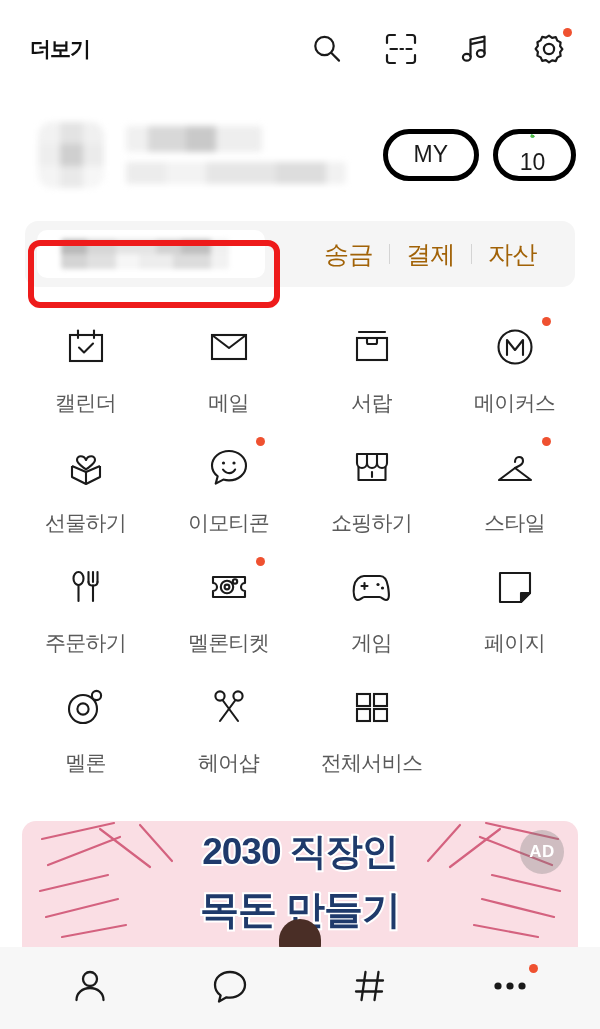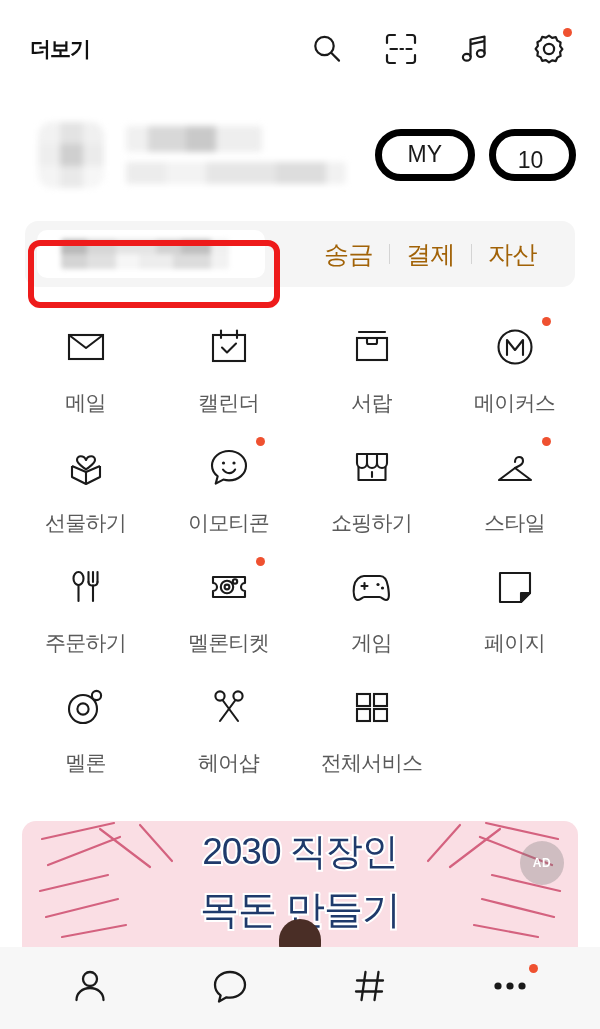--- a/index.html
+++ b/index.html
@@ -63,21 +63,21 @@
     filter: blur(3px);
   }
   .status-blur {
     width: 220px; height: 22px; border-radius: 3px;
     background:
       linear-gradient(90deg, #ececec 0 40px, #f3f3f3 40px 80px, #e6e6e6 80px 150px, #dddddd 150px 200px, #f1f1f1 200px 220px);
     filter: blur(3px);
   }
   .profile-right { display: flex; align-items: center; gap: 14px; }
   .pill {
-    height: 52px; border: 7px solid #000000; border-radius: 26px;
+    height: 52px; border: 5px solid #000000; border-radius: 26px;
     background: #ffffff;
     display: flex; align-items: center; justify-content: center;
     padding: 0 26px;
     font-size: 23px; color: #1a1a1a; font-weight: 500;
   }
   .pill.emoticon { padding: 0 22px 0 18px; gap: 11px; flex-direction: column; }
   .emo-glyph { width: 33px; height: 28px; display: block; }
 
   
   .paybar-wrap { position: relative; flex: 0 0 auto; padding: 0 25px; height: 82px; }
@@ -134,31 +134,31 @@
   .adbanner {
     position: relative; flex: 0 0 auto;
     height: 126px; margin: 0 22px;
     background: #fadee4; border-radius: 14px 14px 0 0;
     overflow: hidden;
   }
   .ad-rays { position: absolute; inset: 0; }
   .ad-copy {
     position: absolute; left: 0; right: 0; top: 12px;
     text-align: center;
-    color: #1f3a6b; font-weight: normal; line-height: 1.05;
+    color: #1f3a6b; font-weight: bold; line-height: 1.05;
     -webkit-text-stroke: 4px #ffffff; paint-order: stroke fill;
   }
   .ad-line1 { font-size: 37px; letter-spacing: -1px; }
   .ad-line2 { font-size: 39px; letter-spacing: -1px; margin-top: 18px; }
   .ad-badge {
-    position: absolute; right: 14px; top: 20px;
+    position: absolute; right: 14px; top: 9px;
     width: 44px; height: 44px; border-radius: 50%;
     background: rgba(120,120,120,0.33);
     display: flex; align-items: center; justify-content: center;
-    color: #ffffff; font-size: 12px; font-weight: bold; letter-spacing: 0.5px;
+    color: #ffffff; font-size: 17px; font-weight: bold; letter-spacing: 0.5px;
   }
   .ad-head {
     position: absolute; left: 50%; transform: translateX(-50%);
     bottom: -6px; width: 42px; height: 34px;
     background: #4a2e26; border-radius: 21px 21px 8px 8px;
   }
 
   
   .bottomnav {
     flex: 0 0 auto; height: 82px; background: #f7f7f7;
@@ -256,37 +256,37 @@
       </div>
     </div>
   </div>
   <div class="redbox"></div>
 
   <div class="grid">
 
     <div class="cell">
       <div class="cell-icon">
         <svg width="50" height="50" viewBox="0 0 50 50" fill="none" stroke="#1a1a1a" stroke-width="2.1">
-          <rect x="8" y="13" width="34" height="24"></rect>
-          <path d="M8 13l17 13 17-13" stroke-linejoin="round"></path>
-        </svg>
-      </div>
-      <div class="cell-label">메일</div>
-    </div>
-
-    <div class="cell">
-      <div class="cell-icon">
-        <svg width="50" height="50" viewBox="0 0 50 50" fill="none" stroke="#1a1a1a" stroke-width="2.1">
           <rect x="9" y="13" width="32" height="26"></rect>
           <line x1="17" y1="8.5" x2="17" y2="16" stroke-linecap="round"></line>
           <line x1="33" y1="8.5" x2="33" y2="16" stroke-linecap="round"></line>
           <path d="M18 25.5l5 5 9-9" stroke-linecap="round" stroke-linejoin="round"></path>
         </svg>
       </div>
       <div class="cell-label">캘린더</div>
+    </div>
+
+    <div class="cell">
+      <div class="cell-icon">
+        <svg width="50" height="50" viewBox="0 0 50 50" fill="none" stroke="#1a1a1a" stroke-width="2.1">
+          <rect x="8" y="13" width="34" height="24"></rect>
+          <path d="M8 13l17 13 17-13" stroke-linejoin="round"></path>
+        </svg>
+      </div>
+      <div class="cell-label">메일</div>
     </div>
 
     <div class="cell">
       <div class="cell-icon">
         <svg width="50" height="50" viewBox="0 0 50 50" fill="none" stroke="#1a1a1a" stroke-width="2.1">
           <line x1="12" y1="10" x2="38" y2="10" stroke-linecap="round"></line>
           <rect x="10" y="16" width="30" height="22"></rect>
           <path d="M20 16v4.5a1.5 1.5 0 0 0 1.5 1.5h7a1.5 1.5 0 0 0 1.5-1.5V16" stroke-linejoin="round"></path>
         </svg>
       </div>

